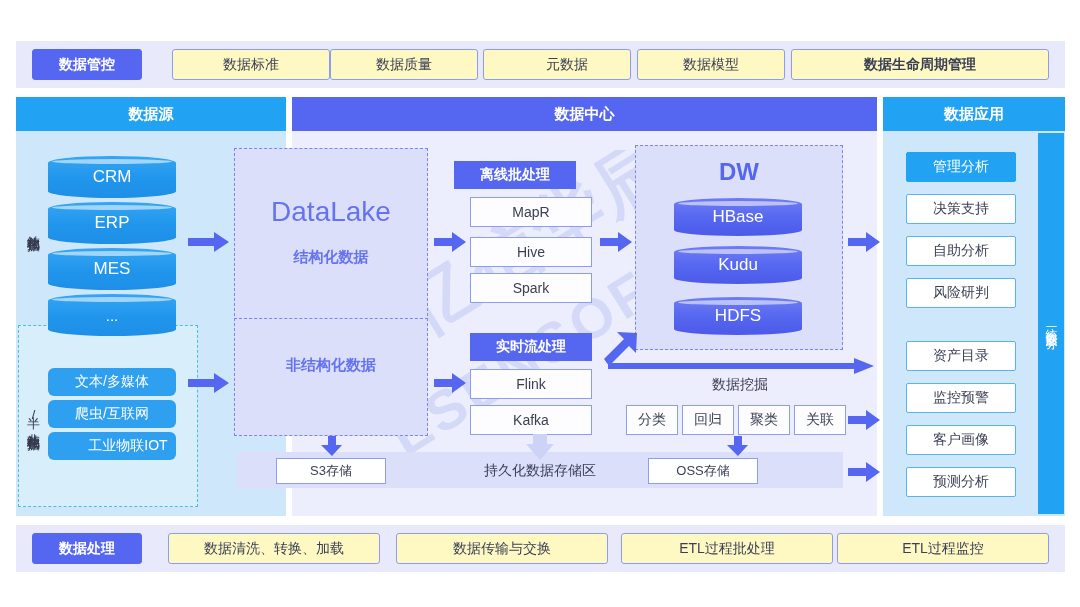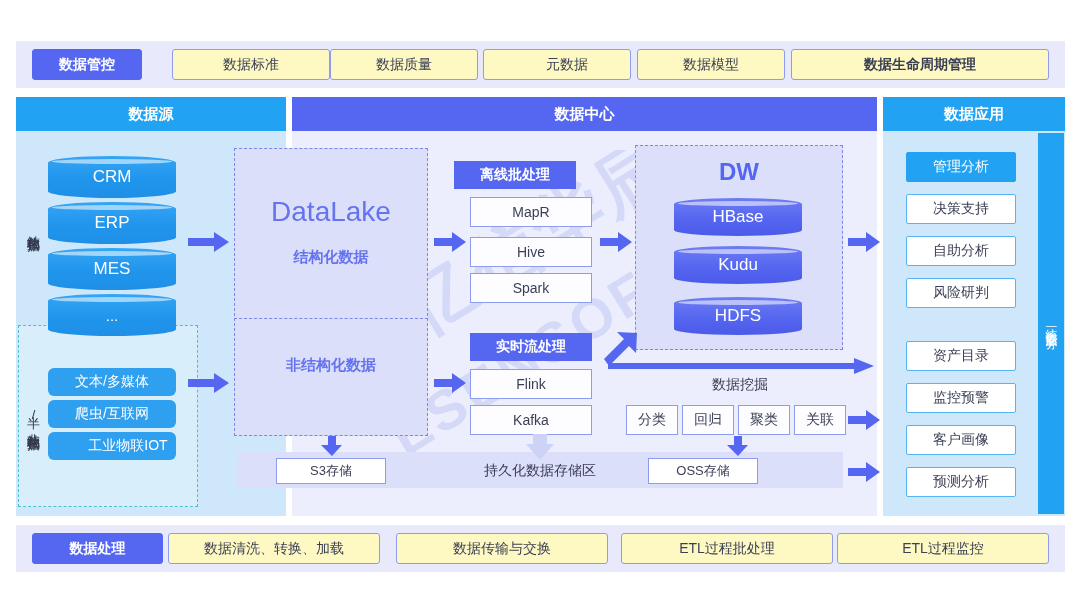--- a/index.html
+++ b/index.html
@@ -340,21 +340,21 @@
       </svg>
   </div>
   <div class="arr" style="left:526px;top:434px;">
     <svg width="28" height="26" viewBox="0 0 28 26">
         <path d="M7 0h14v10h7L14 26 0 10h7z" fill="#ccd3f7"></path>
       </svg>
   </div>
 
   <div class="band" id="botstrip">
     <div class="strip-row">
-      <div class="pill solid" style="position:absolute;left:16px;width:131px;">数据处理</div>
+      <div class="pill solid" style="position:absolute;left:16px;width:110px;">数据处理</div>
       <div class="pill" style="position:absolute;left:152px;width:212px;">数据清洗、转换、加载</div>
       <div class="pill" style="position:absolute;left:380px;width:212px;">数据传输与交换</div>
       <div class="pill" style="position:absolute;left:605px;width:212px;">ETL过程批处理</div>
       <div class="pill" style="position:absolute;left:821px;width:212px;">ETL过程监控</div>
     </div>
   </div>
 
 </div>
 
 </body></html>

